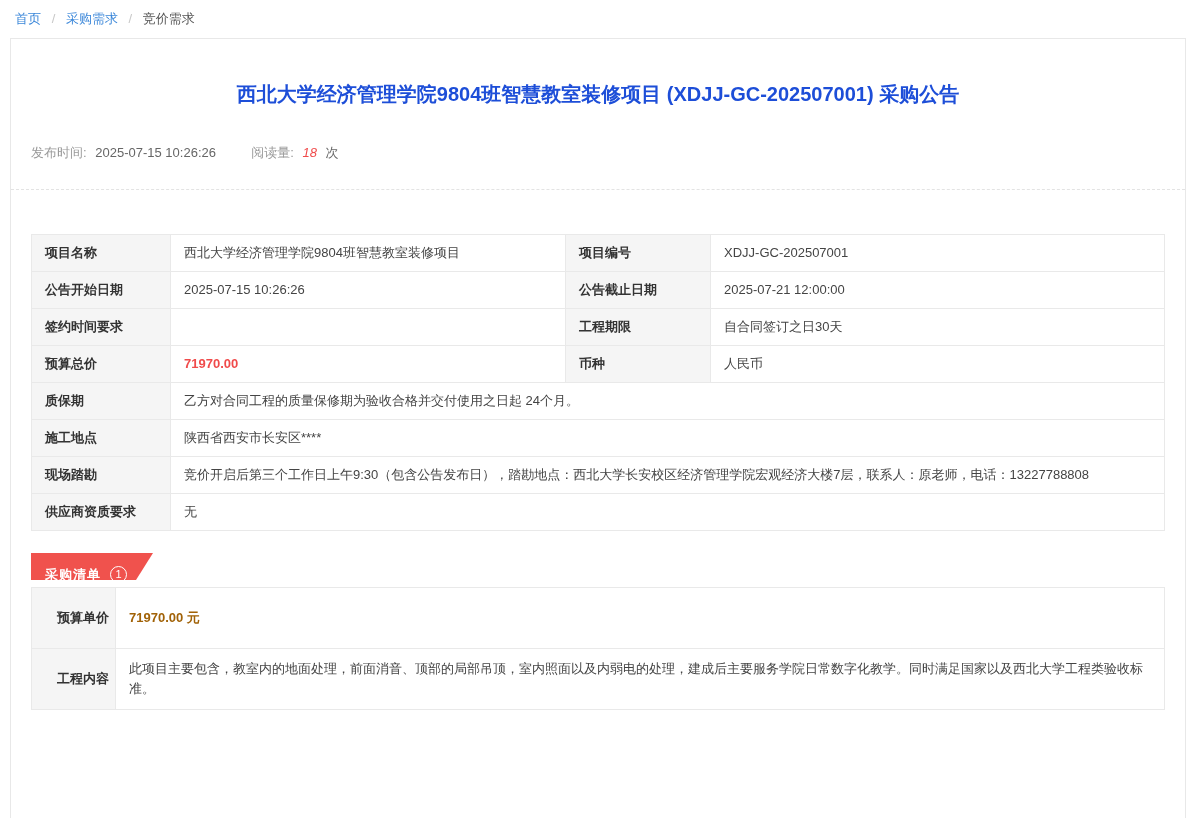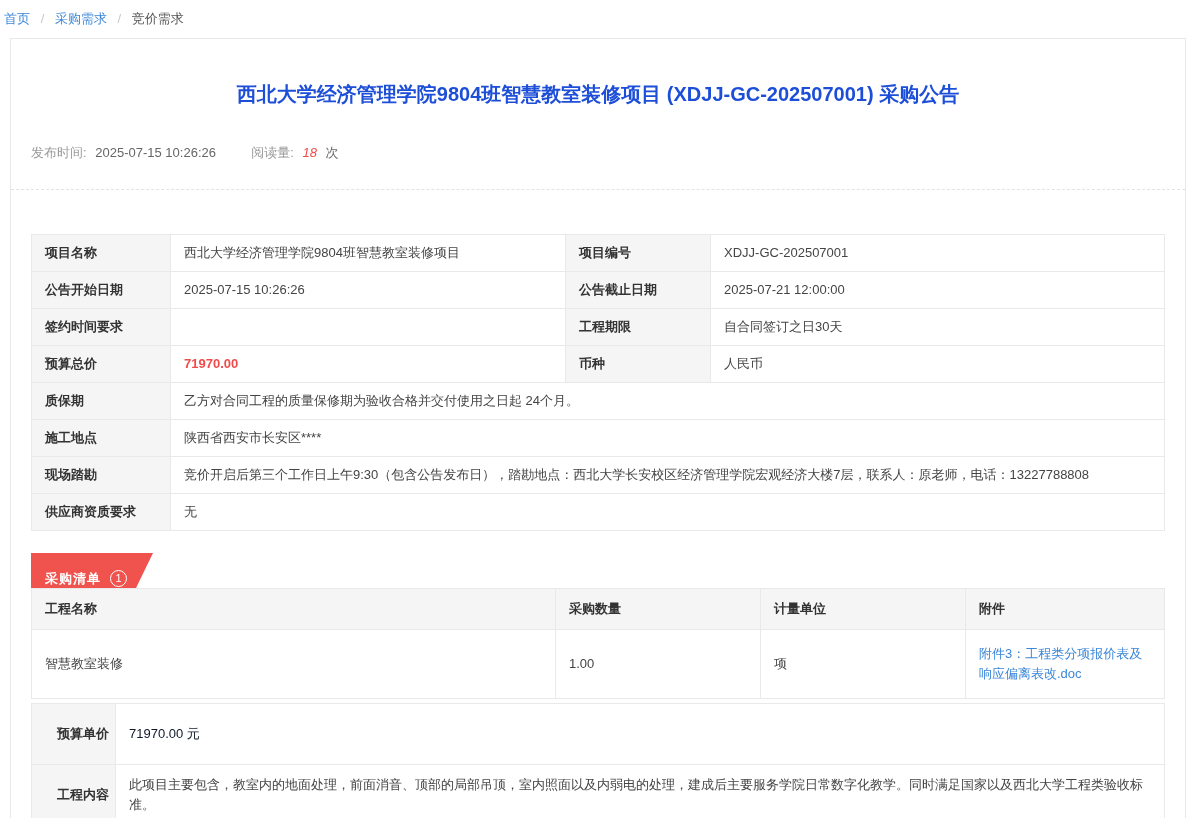--- a/index.html
+++ b/index.html
@@ -5,21 +5,21 @@
   * { margin: 0; padding: 0; box-sizing: border-box; }
   html, body {
     background: #fff;
     font-family: "Liberation Sans", "DejaVu Sans", sans-serif;
     color: #333;
   }
   body { width: 1196px; }
 
   
   .breadcrumb {
-    padding: 10px 0 10px 4px;
+    padding: 10px 0 10px 15px;
     font-size: 13px;
     color: #666;
   }
   .breadcrumb .crumb-link { color: #3b87d9; cursor: pointer; text-decoration: none; }
   .breadcrumb .crumb-current { color: #555; }
   .breadcrumb .crumb-sep { color: #c8c8c8; margin: 0 7px; }
 
   
   .card {
     margin: 0 10px;
@@ -74,21 +74,21 @@
     color: #333;
   }
   .value-cell { color: #444; }
   .red-text { color: #f04b4b; font-weight: bold; }
 
   
   .list-badge {
     margin-top: 22px;
     display: inline-flex;
     align-items: center;
-    height: 35px;
+    height: 27px;
     background: #f0524d;
     color: #fff;
     font-size: 13px;
     padding: 16px 26px 0 14px;
     clip-path: polygon(0 0, 100% 0, calc(100% - 17px) 100%, 0 100%);
   }
   .badge-label { font-weight: bold; letter-spacing: 1px; }
   .badge-count {
     margin-left: 9px;
     width: 17px; height: 17px;
@@ -109,21 +109,21 @@
   }
   .list-table td { padding: 14px 13px; }
   .attachment-link {
     color: #3b87d9;
     text-decoration: none;
     cursor: pointer;
   }
 
   .bottom-table { margin-top: 4px; }
   .bottom-table .label-cell { padding: 20px 6px; text-align: right; }
-  .price-red { color: #0f172a; font-weight: normal; }
+  .price-red { color: #a16207; font-weight: bold; }
 </style>
 </head>
 <body>
 
 <div class="breadcrumb">
   <span class="crumb-link">首页</span>
   <span class="crumb-sep">/</span>
   <span class="crumb-link">采购需求</span>
   <span class="crumb-sep">/</span>
   <span class="crumb-current">竞价需求</span>
@@ -195,44 +195,20 @@
         <td class="value-cell" colspan="3">无</td>
       </tr>
     </tbody>
       </table>
 
     <div class="list-badge">
       <span class="badge-label">采购清单</span>
       <span class="badge-count">1</span>
     </div>
 
-    <table class="list-table">
-      <colgroup>
-        <col style="width:524px">
-          <col style="width:205px">
-          <col style="width:205px">
-          <col>
-      </colgroup>
-      <tbody>
-          <tr>
-        <th>工程名称</th>
-        <th>采购数量</th>
-        <th>计量单位</th>
-        <th>附件</th>
-      </tr>
-      <tr>
-        <td class="value-cell">智慧教室装修</td>
-        <td class="value-cell">1.00</td>
-        <td class="value-cell">项</td>
-        <td class="value-cell">
-          <span class="attachment-link">附件3：工程类分项报价表及响应偏离表改.doc</span>
-        </td>
-      </tr>
-    </tbody>
-      </table>
 
     <table class="bottom-table">
       <colgroup>
         <col style="width:84px">
           <col>
       </colgroup>
       <tbody>
           <tr>
         <td class="label-cell">预算单价</td>
         <td class="value-cell price-red">71970.00 元</td>

